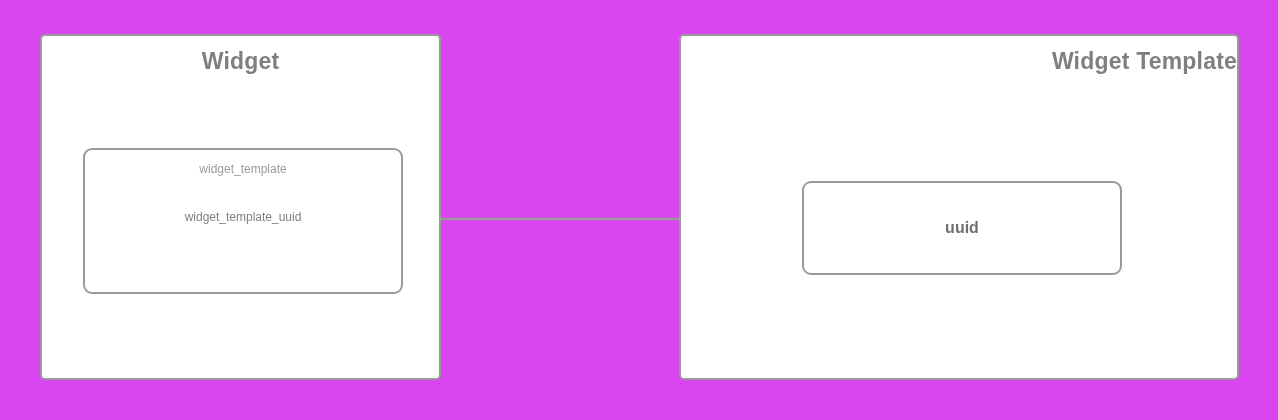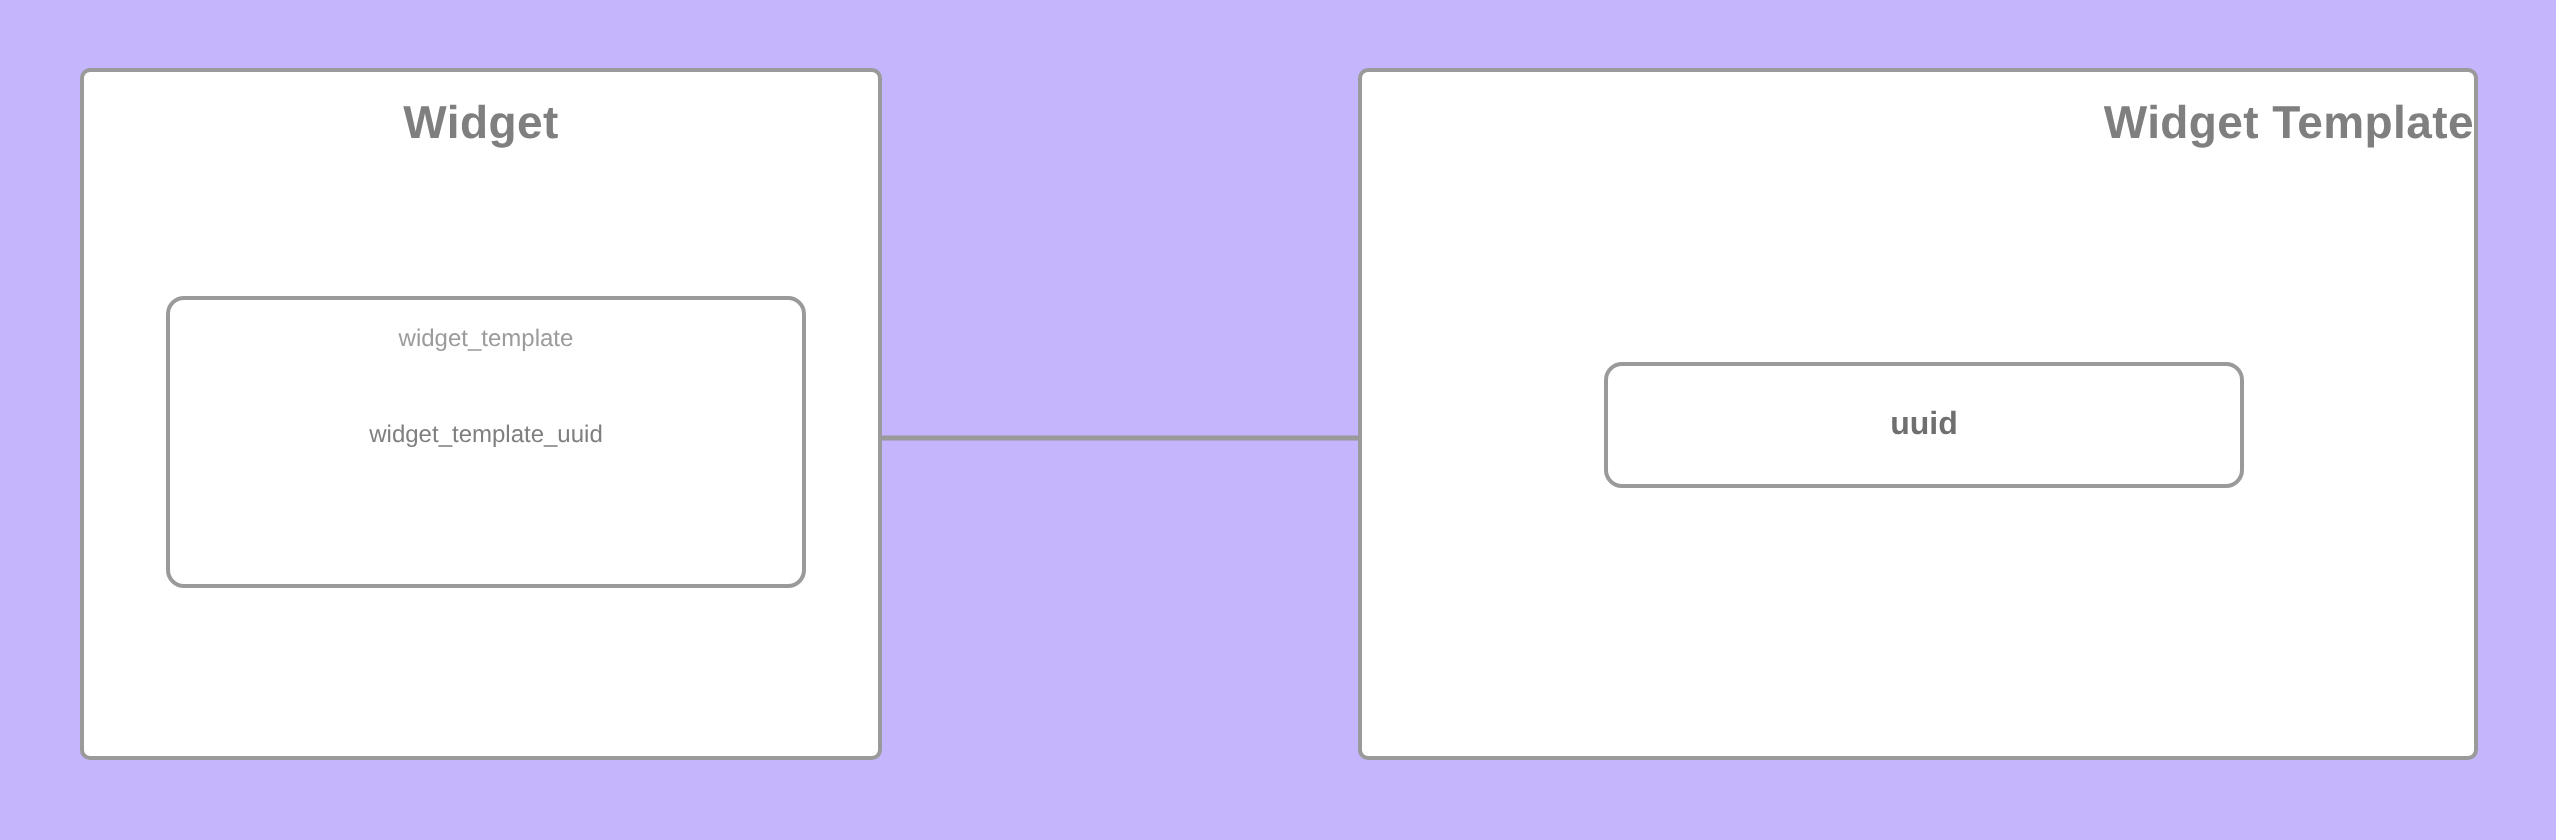--- a/index.html
+++ b/index.html
@@ -15,21 +15,21 @@
     font-family: "Liberation Sans", sans-serif;
     -webkit-font-smoothing: antialiased;
   }
 
   #canvas {
     position: absolute;
     left: 0;
     top: 0;
     width: 1278px;
     height: 420px;
-    background: #c4b5fd;
+    background: #d946ef;
   }
 
   
   .entity {
     position: absolute;
     background: #ffffff;
     border: 2px solid #9a9a9a;
     border-radius: 5px;
     box-sizing: border-box;
   }
@@ -76,21 +76,21 @@
     left: 41px;       
     top: 112px;       
     width: 320px;
     height: 146px;
   }
 
   #attr-uuid {
     left: 121px;      
     top: 145px;       
     width: 320px;
-    height: 63px;
+    height: 94px;
   }
 
   .attr-label {
     position: absolute;
     left: 0;
     right: 0;
     text-align: center;
     white-space: nowrap;
   }
 

